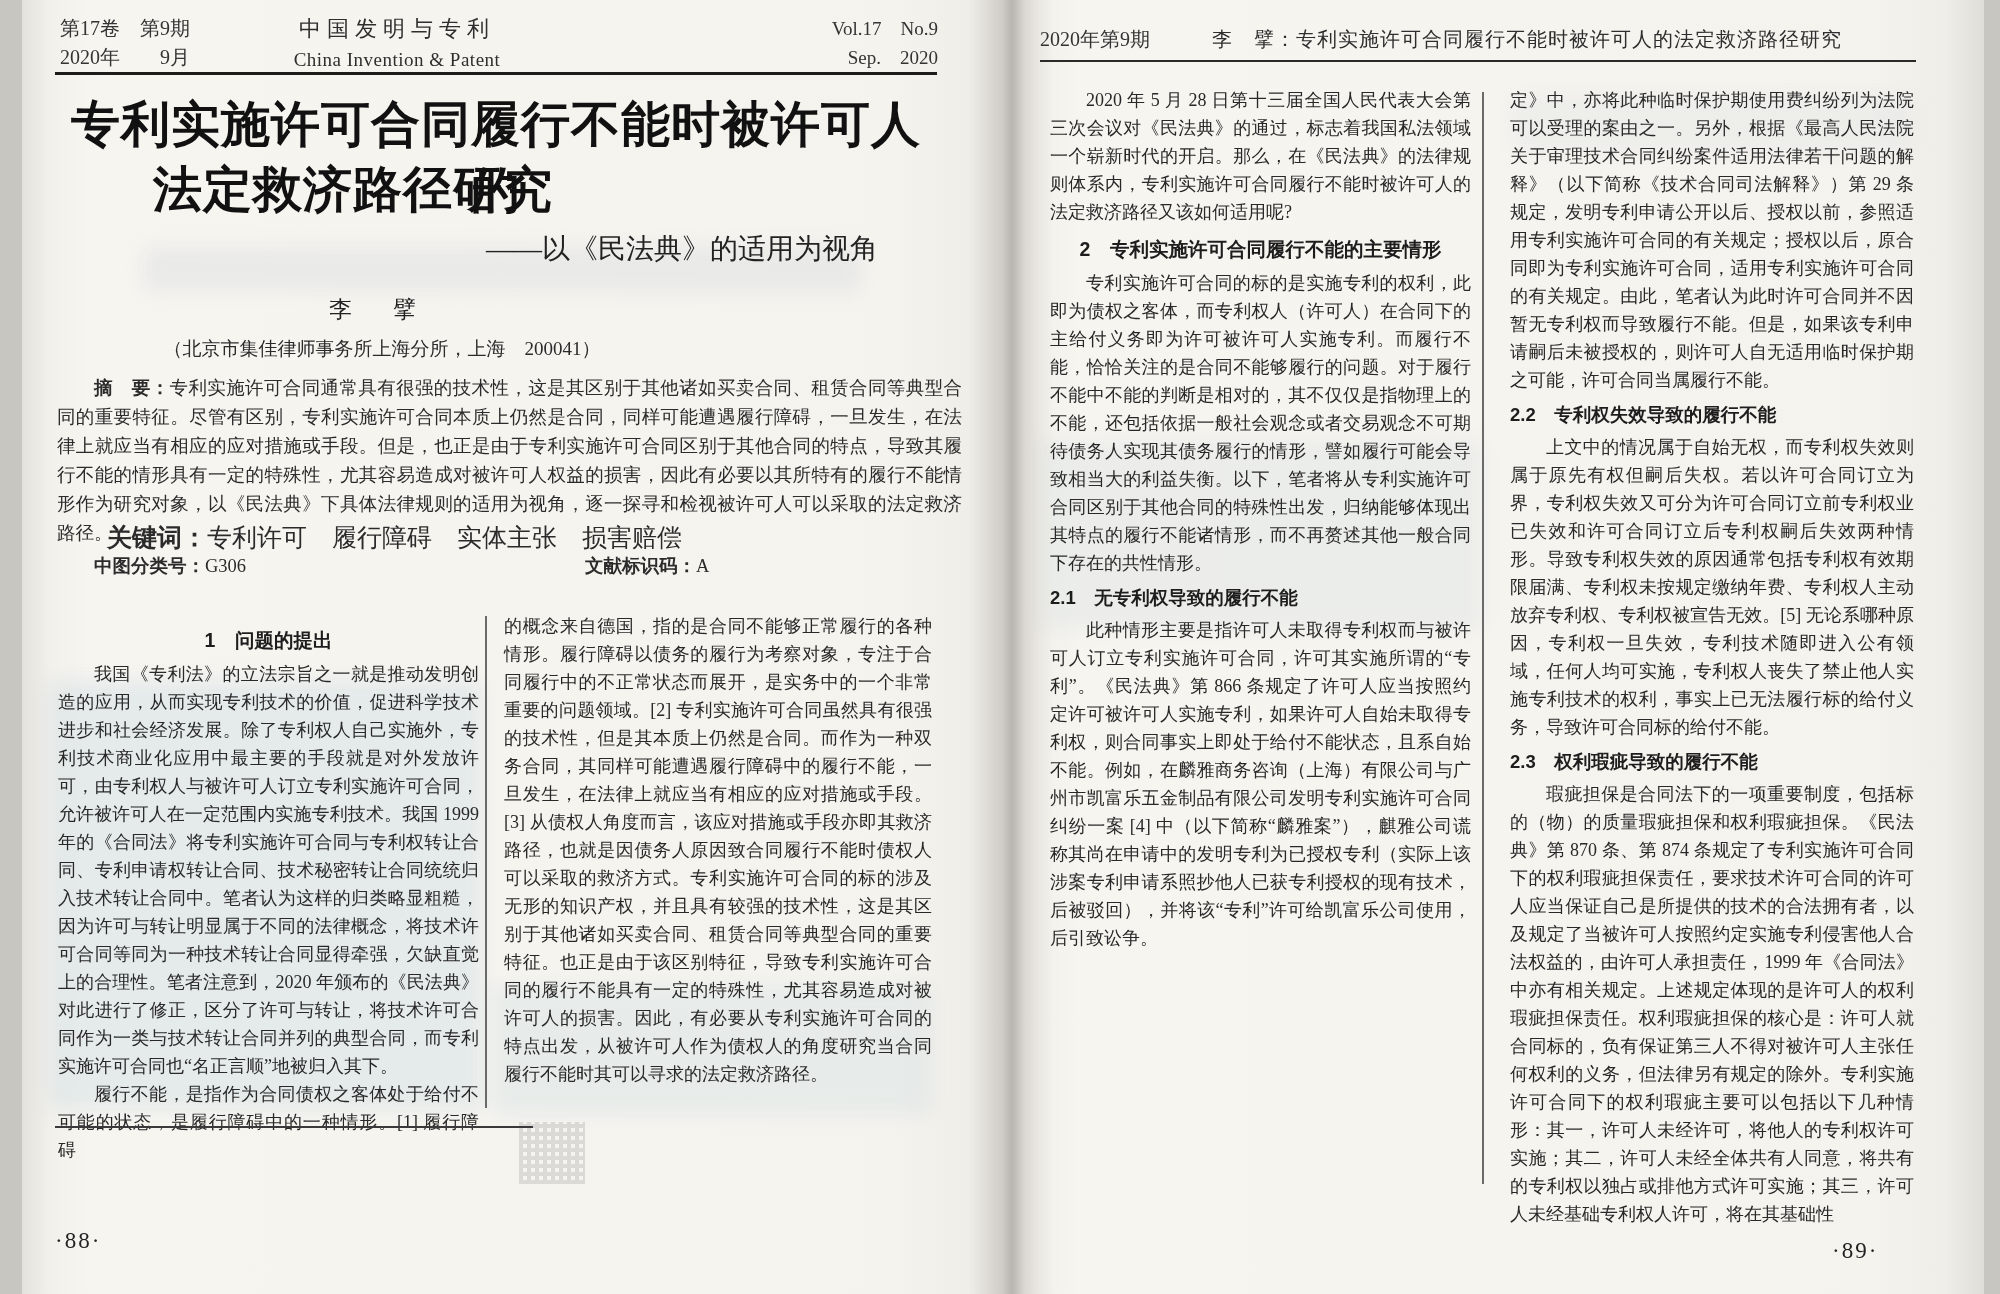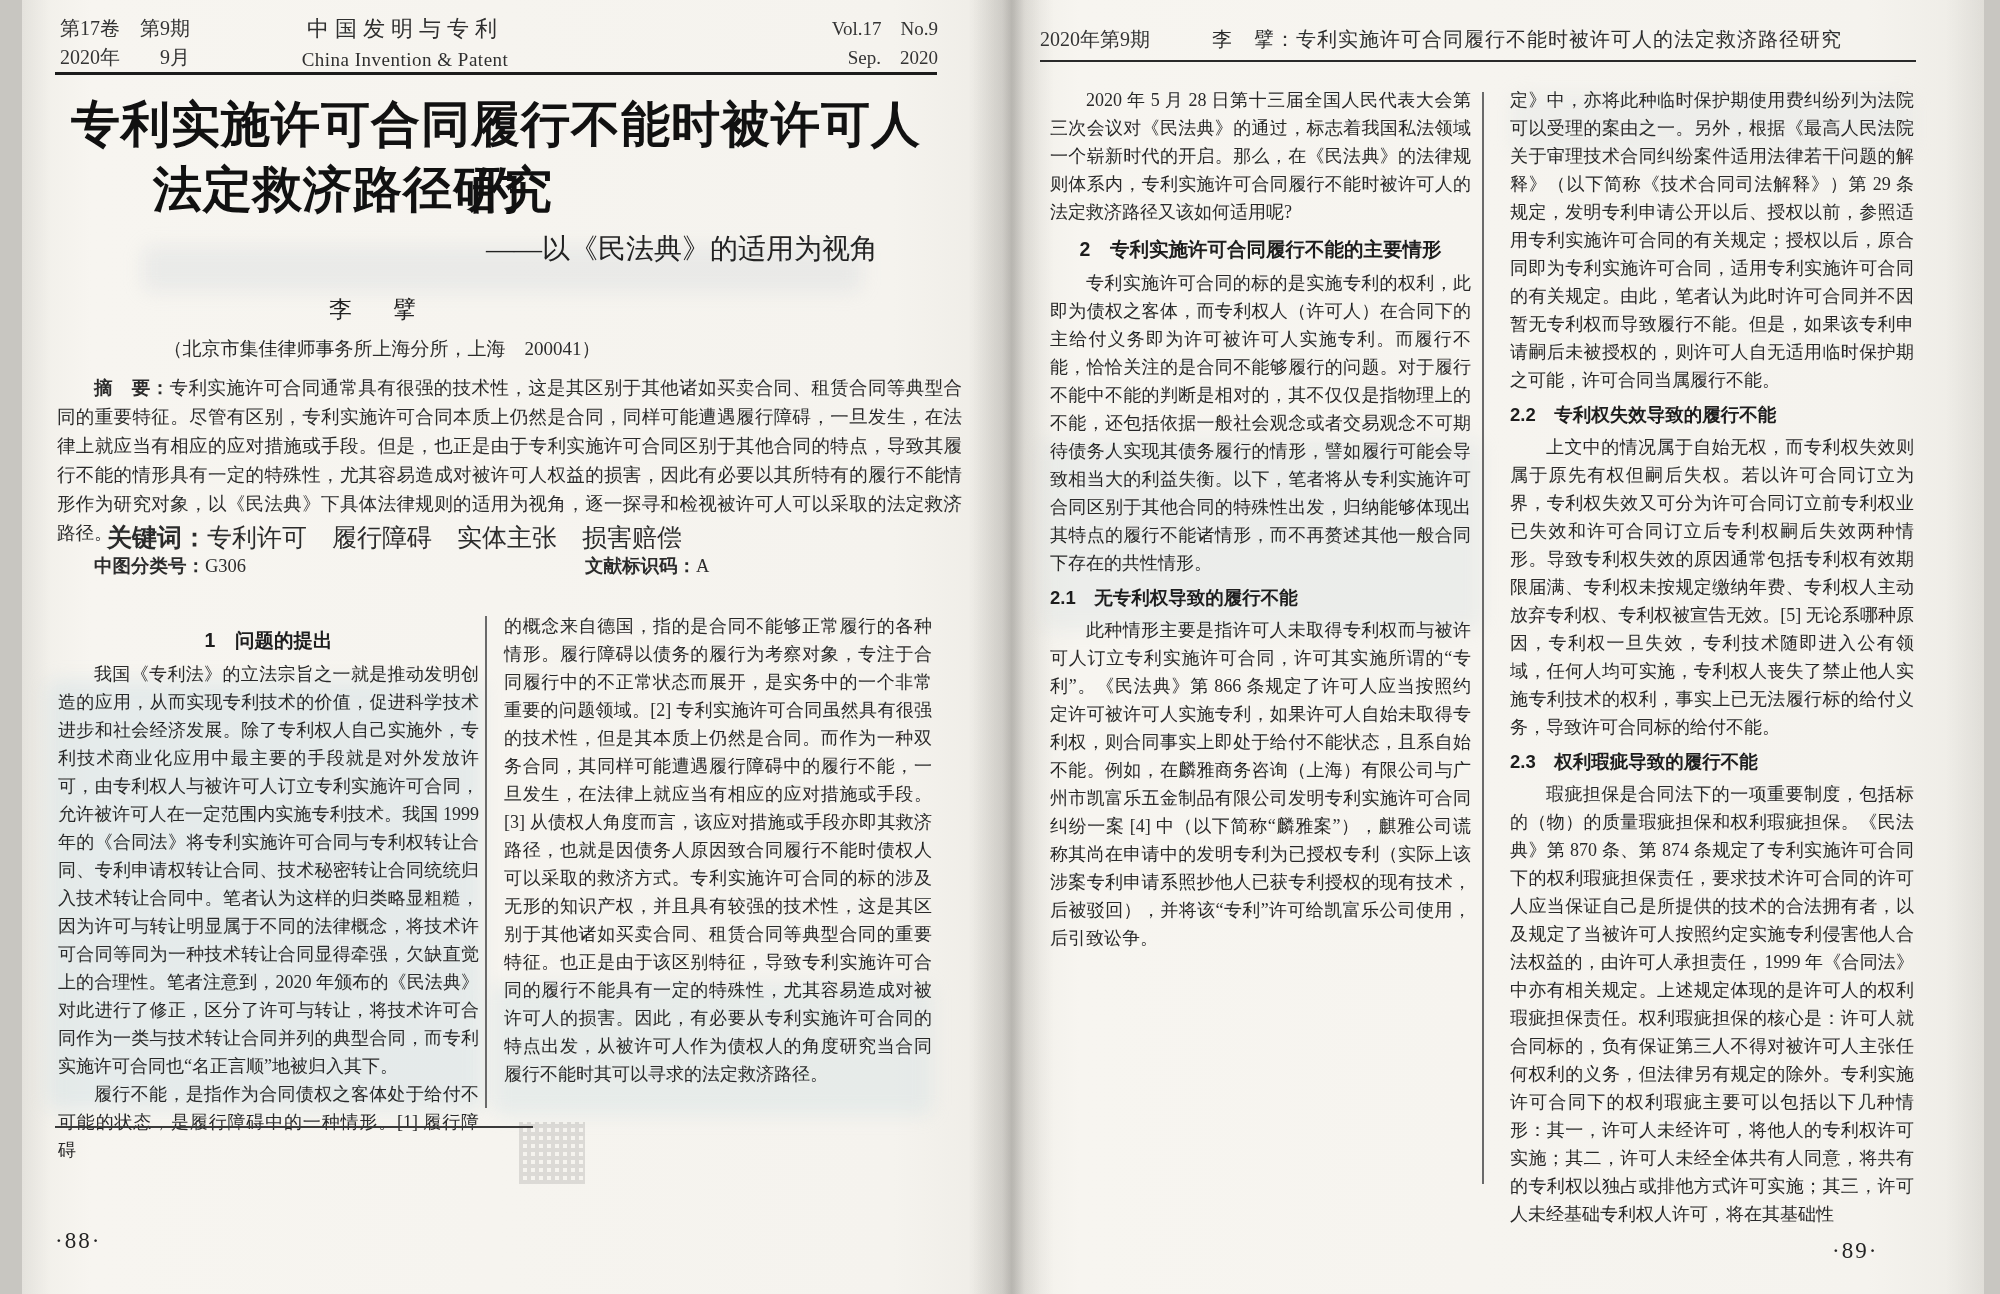--- a/index.html
+++ b/index.html
@@ -17,21 +17,21 @@
   .b1{left:25px;top:680px;width:435px;height:430px;background:rgba(193,215,224,.32);}
   .b2{left:470px;top:985px;width:440px;height:130px;background:rgba(193,215,224,.28);}
   .b3{left:120px;top:246px;width:720px;height:46px;background:rgba(190,202,208,.22);}
   .b4{left:30px;top:440px;width:440px;height:190px;background:rgba(203,214,220,.25);}
   .b5{left:500px;top:95px;width:400px;height:58px;background:rgba(208,217,222,.22);}
   .qr{position:absolute;left:497px;top:1122px;width:66px;height:62px;opacity:.13;pointer-events:none;
       background:repeating-linear-gradient(0deg,#333 0 4px,transparent 4px 8px),
                  repeating-linear-gradient(90deg,#333 0 4px,transparent 4px 8px);}
   
   .jh-left{position:absolute;left:38px;top:14px;font-size:20px;line-height:29px;color:#333;}
-  .jh-center{position:absolute;left:198px;top:14px;width:370px;text-align:center;color:#2e2e2e;}
+  .jh-center{position:absolute;left:190px;top:14px;width:370px;text-align:center;color:#2e2e2e;}
   .jh-cn{font-size:22px;letter-spacing:6px;}
   .jh-en{font-size:19px;margin-top:5px;letter-spacing:.5px;}
   .jh-right{position:absolute;left:768px;top:14px;width:148px;text-align:right;font-size:19px;line-height:29px;color:#333;}
   .hrule-left{position:absolute;left:33px;top:72px;width:882px;height:3px;background:#1c1c1c;}
   
   .title-1{position:absolute;left:33px;top:92px;width:882px;margin:0;text-align:center;
            font-size:49px;font-weight:bold;letter-spacing:1px;color:#111;}
   .title-2{position:absolute;left:130px;top:156px;width:882px;margin:1px;text-align:left;
            font-size:49px;font-weight:bold;letter-spacing:1px;color:#111;}
   .subtitle{position:absolute;left:420px;top:230px;width:480px;text-align:center;font-size:28px;color:#222;}

